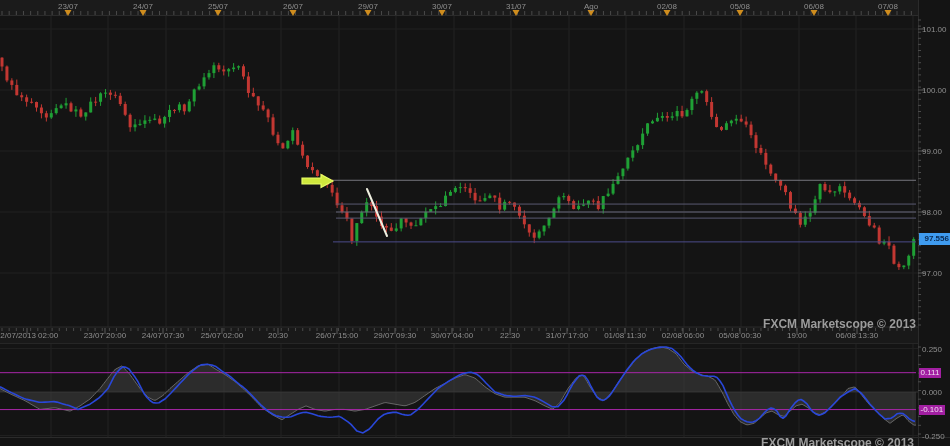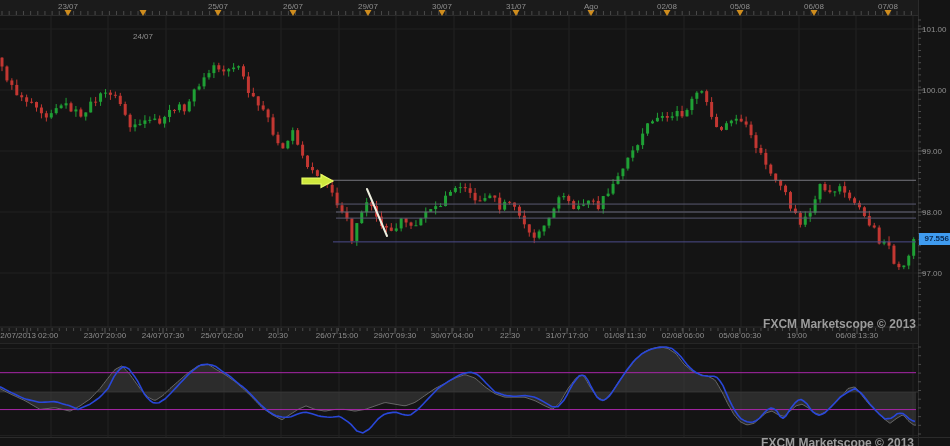--- a/index.html
+++ b/index.html
@@ -1275,21 +1275,21 @@
         <polygon points="587.5,10 594.5,10 591,16" fill="#cf8d1e"></polygon>
         <polygon points="663.5,10 670.5,10 667,16" fill="#cf8d1e"></polygon>
         <polygon points="736.5,10 743.5,10 740,16" fill="#cf8d1e"></polygon>
         <polygon points="810.5,10 817.5,10 814,16" fill="#cf8d1e"></polygon>
         <polygon points="884.5,10 891.5,10 888,16" fill="#cf8d1e"></polygon>
       </g>
     </svg>
 
   <div id="top-axis" class="strip">
       <div class="axlabel center" style="left: 68px; top: 2px;">23/07</div>
-      <div class="axlabel center" style="left: 143px; top: 2px; margin-top: 30px;">24/07</div>
+      <div class="axlabel center" style="left: 143px; top: 2px;">24/07</div>
       <div class="axlabel center" style="left: 218px; top: 2px;">25/07</div>
       <div class="axlabel center" style="left: 293px; top: 2px;">26/07</div>
       <div class="axlabel center" style="left: 368px; top: 2px;">29/07</div>
       <div class="axlabel center" style="left: 442px; top: 2px;">30/07</div>
       <div class="axlabel center" style="left: 516px; top: 2px;">31/07</div>
       <div class="axlabel center" style="left: 591px; top: 2px;">Ago</div>
       <div class="axlabel center" style="left: 667px; top: 2px;">02/08</div>
       <div class="axlabel center" style="left: 740px; top: 2px;">05/08</div>
       <div class="axlabel center" style="left: 814px; top: 2px;">06/08</div>
       <div class="axlabel center" style="left: 888px; top: 2px;">07/08</div>
@@ -1312,17 +1312,24 @@
       <div class="axlabel center" style="left: 857px; top: 4px;">06/08 13:30</div>
     </div>
   <div id="right-axis" class="strip">
     <div id="price-tag" class="tag" style="top: 233.084px; left: 0.5px;">97.556</div>
   <div class="axlabel" style="left: 4px; top: 25px;">101.00</div>
       <div class="axlabel" style="left: 4px; top: 86px;">100.00</div>
       <div class="axlabel" style="left: 4px; top: 147px;">99.00</div>
       <div class="axlabel" style="left: 4px; top: 208px;">98.00</div>
       <div class="axlabel" style="left: 4px; top: 269px;">97.00</div>
     </div>
+  <div id="macd-axis" class="strip">
+      <div class="axlabel" style="left: 4px; top: 4.5px;">0.250</div>
+      <div class="mtag" style="left: 0.5px; top: 27.686px;">0.111</div>
+      <div class="axlabel" style="left: 4px; top: 48px;">0.000</div>
+      <div class="mtag" style="left: 0.5px; top: 64.574px;">-0.101</div>
+      <div class="axlabel" style="left: 4px; top: 91.5px;">-0.250</div>
+    </div>
 
 
   <div id="wm-main" class="wm">FXCM Marketscope © 2013</div>
   <div id="wm-bottom" class="wm">FXCM Marketscope © 2013</div>
 </div>
 
 </body></html>

